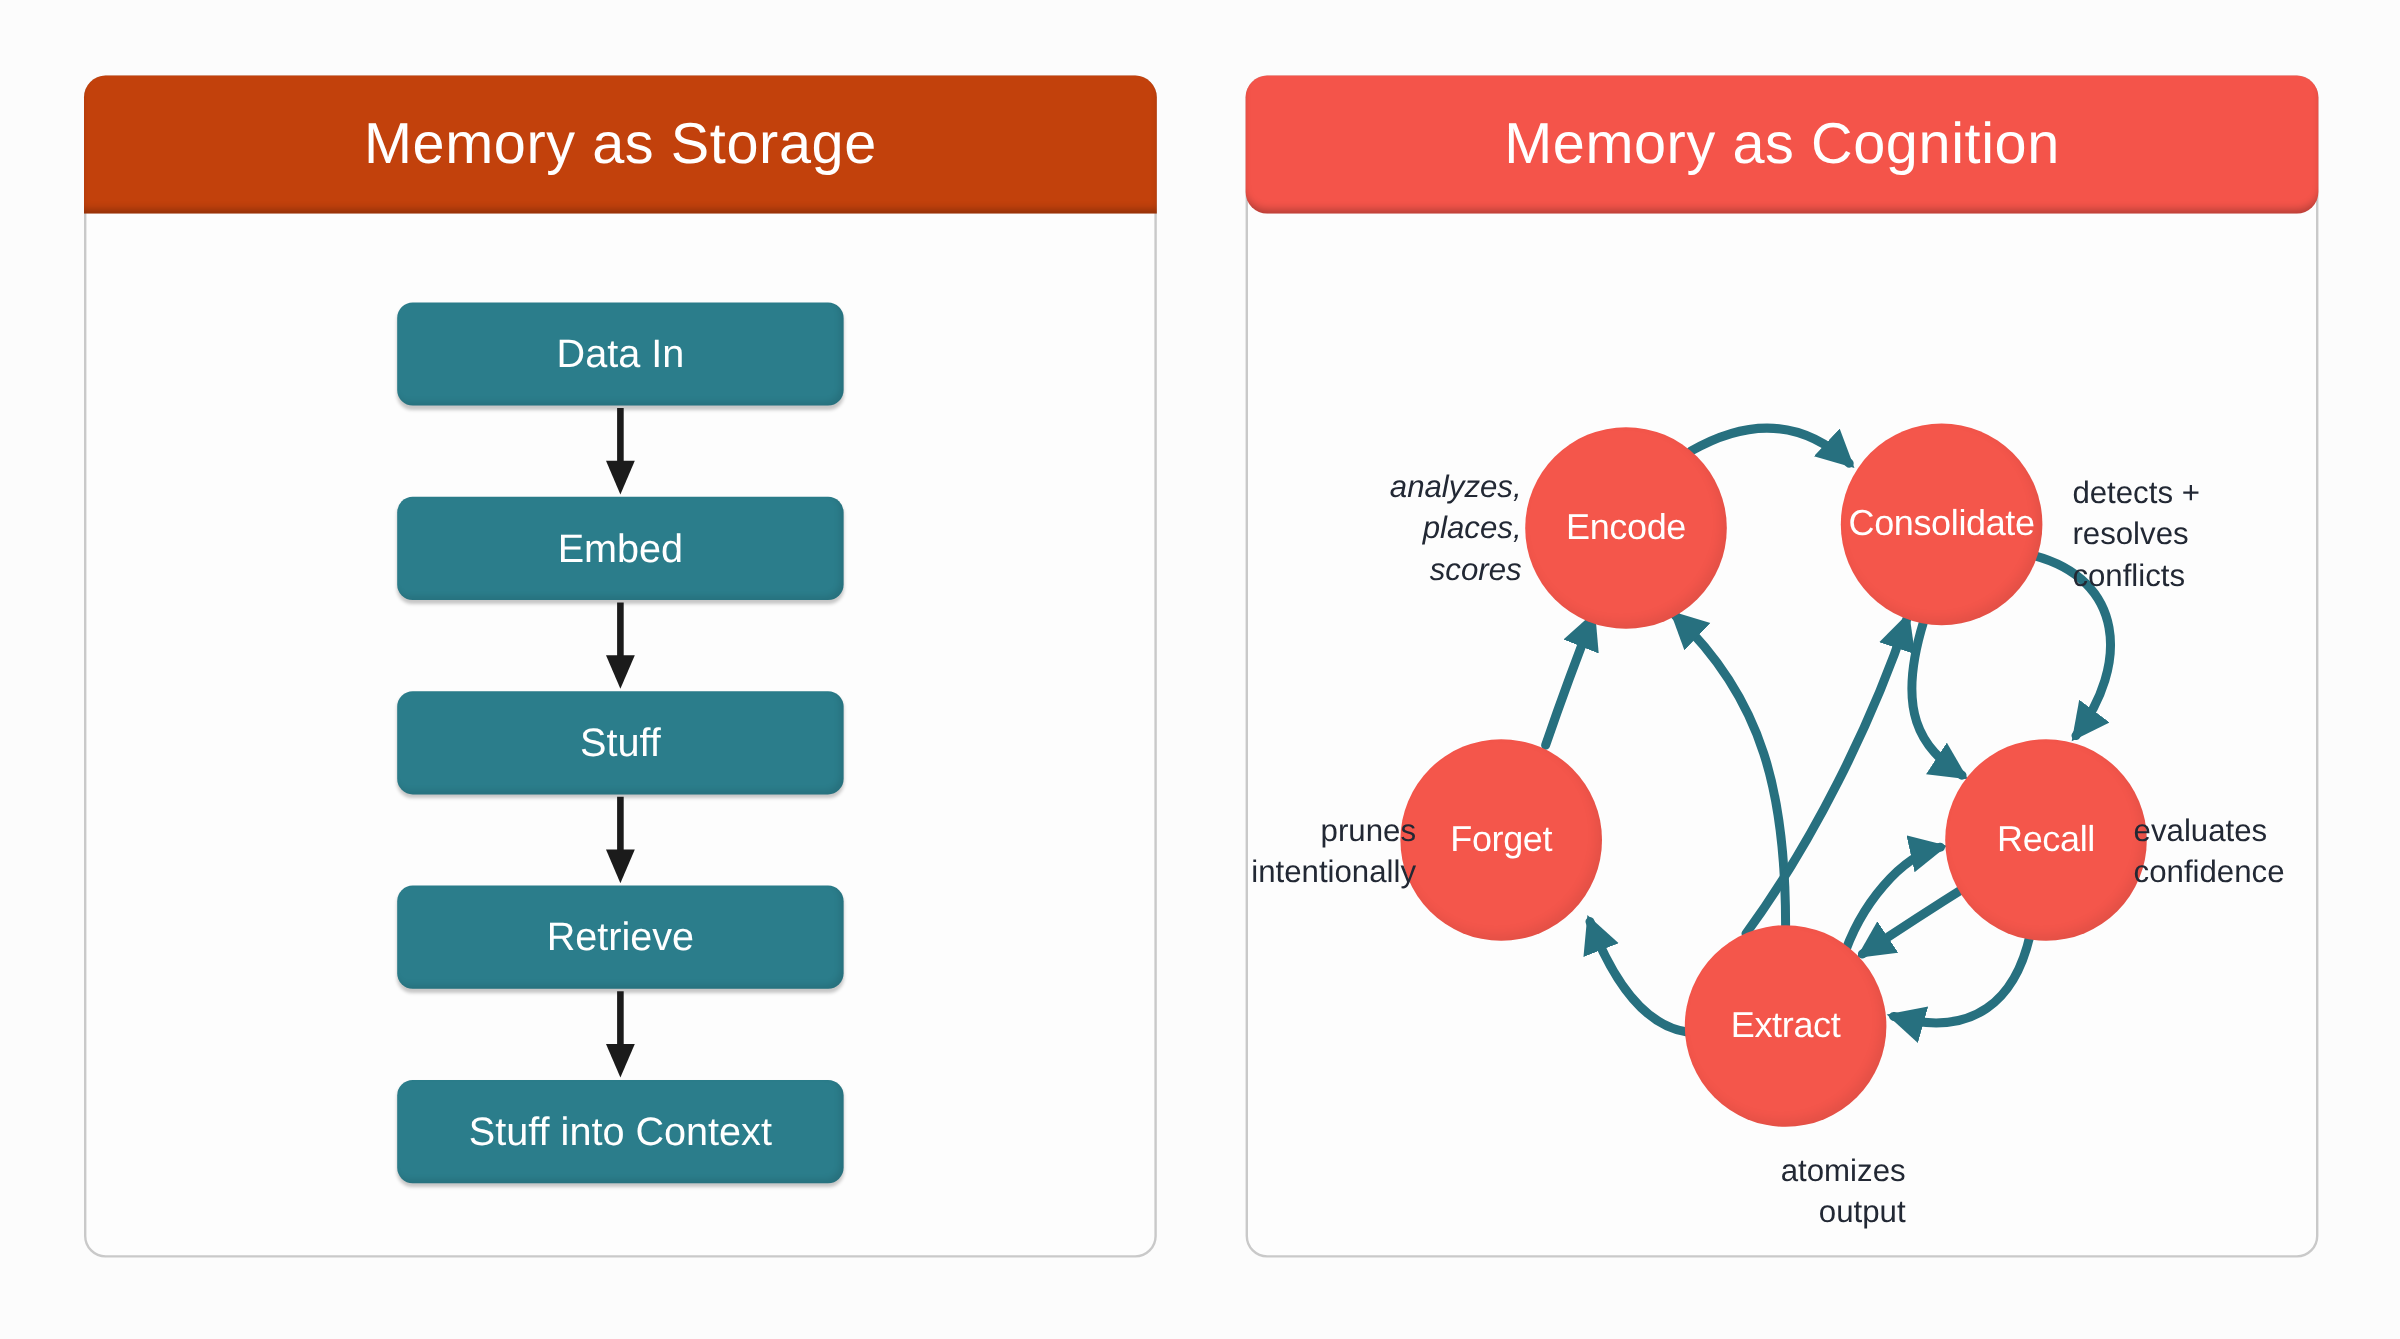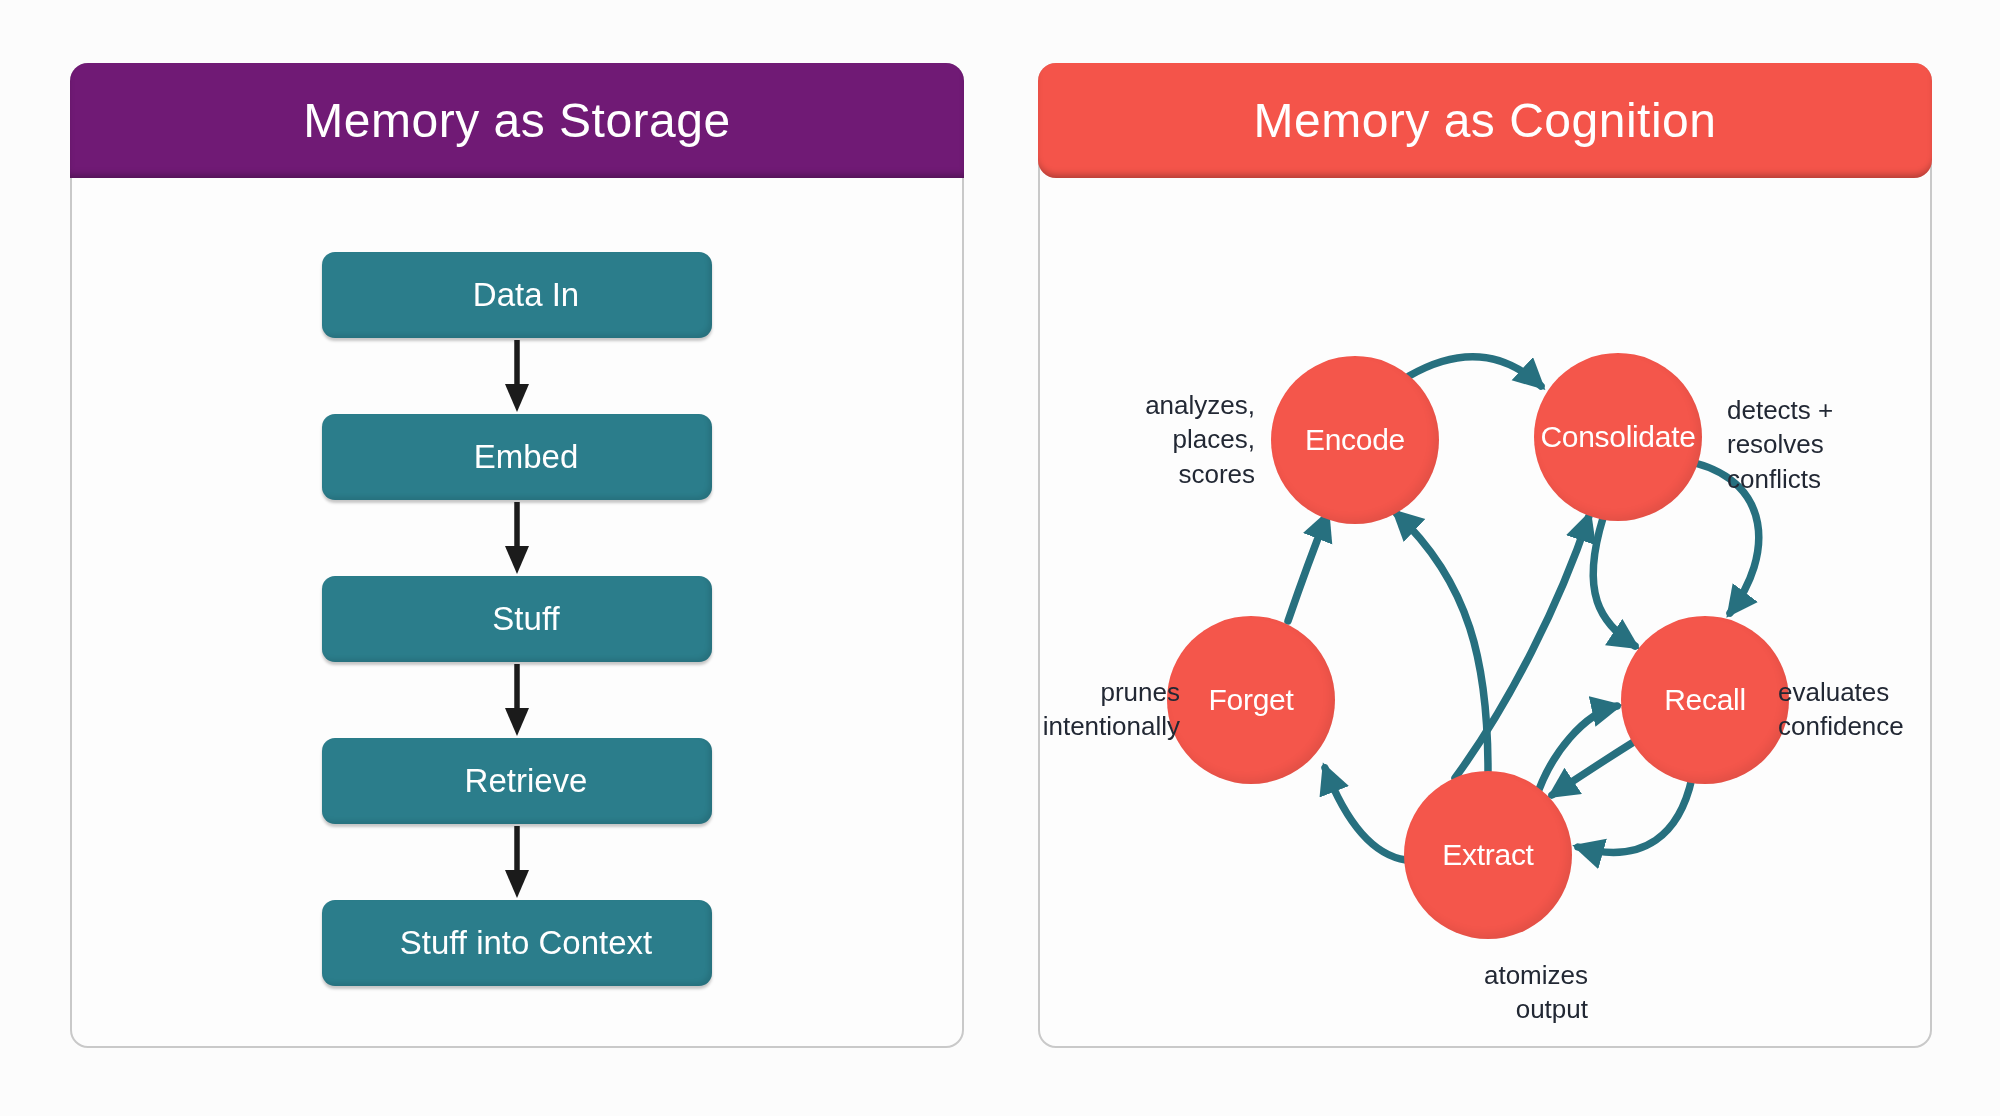--- a/index.html
+++ b/index.html
@@ -14,32 +14,32 @@
     box-sizing:border-box;
   }
   .panel.left{left:70px;}
   .panel.right{left:1038px;}
   .panel-header{
     height:115px;margin:-2px -2px 0 -2px;
     border-radius:18px 18px 0 0;
     display:flex;align-items:center;justify-content:center;
     box-shadow:inset 0 -6px 7px -3px rgba(0,0,0,0.28);
   }
-  .panel-header.teal{background:#701a75;}
+  .panel-header.teal{background:#c2410c;}
   .panel-header.coral{background:#f4544a;border-radius:18px;}
   .panel-title{
     color:#ffffff;font-size:48px;font-weight:500;letter-spacing:0.5px;margin:0;
   }
   
   .flow{padding-top:74px;}
   .flow-box{
     width:372px;height:86px;margin:0 auto;border-radius:13px;
     background:#2b7d8b;
     box-shadow:0 3px 3px rgba(0,0,0,0.22), inset -3px -3px 5px rgba(0,0,0,0.10);
-    display:flex;align-items:center;justify-content:center;padding-left:18px;
+    display:flex;align-items:center;justify-content:center;
   }
   .flow-box span{color:#fff;font-size:33px;font-weight:400;}
   .down-arrow{display:block;margin:0 auto;}
   
   .graph{position:relative;width:890px;height:868px;}
   .edges{position:absolute;left:0;top:0;}
   .node{
     position:absolute;width:168px;height:168px;border-radius:50%;
     background:#f4564b;
     box-shadow:inset -4px -5px 10px rgba(0,0,0,0.07);
@@ -145,21 +145,21 @@
       <div class="node" style="left:127px;top:438px;">
         <span>Forget</span>
       </div>
       <div class="node" style="left:581px;top:438px;">
         <span>Recall</span>
       </div>
       <div class="node" style="left:364px;top:593px;">
         <span>Extract</span>
       </div>
 
-      <div class="annotation align-right" style="left:15px;top:210px;width:200px;">analyzes,
+      <div class="annotation align-right" style="left:28px;top:210px;width:200px;font-style:italic;">analyzes,
 places,
 scores</div>
       <div class="annotation align-left" style="left:687px;top:215px;width:200px;">detects +
 resolves
 conflicts</div>
       <div class="annotation align-right" style="left:0px;top:497px;width:140px;">prunes
 intentionally</div>
       <div class="annotation align-left" style="left:738px;top:497px;width:130px;">evaluates
 confidence</div>
       <div class="annotation align-center" style="left:348px;top:780px;width:200px;">atomizes

